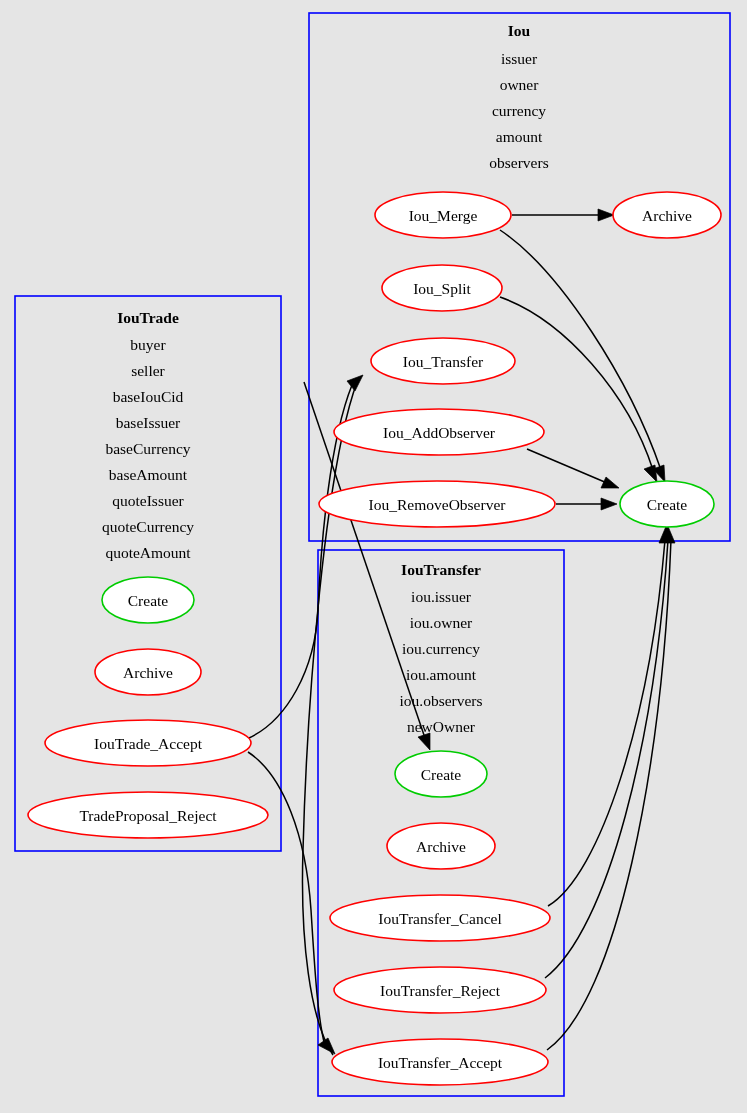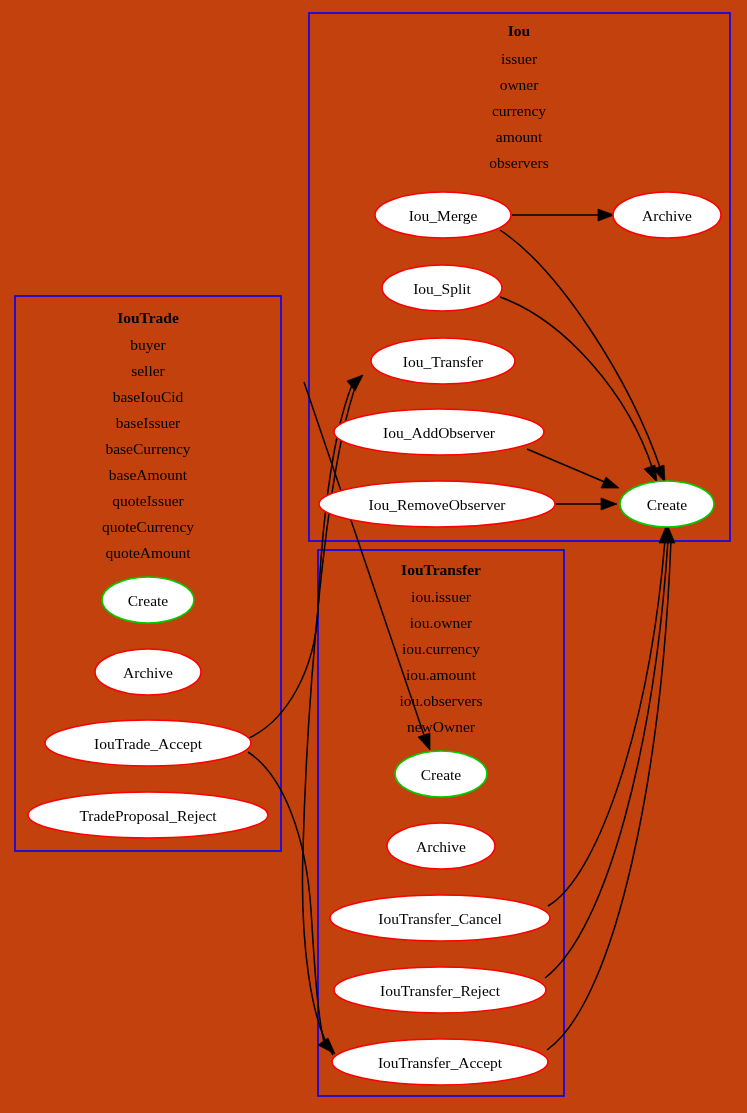--- a/index.html
+++ b/index.html
@@ -4,21 +4,21 @@
 <style>
   html, body {
     margin: 0;
     padding: 0;
     background: #ffffff;
   }
   #stage {
     position: relative;
     width: 747px;
     height: 1113px;
-    background: #c2410c;
+    background: #e5e5e5;
     overflow: hidden;
     font-family: "Liberation Serif", "DejaVu Serif", serif;
   }
   svg#diagram {
     position: absolute;
     left: 0;
     top: 0;
     width: 747px;
     height: 1113px;
   }

